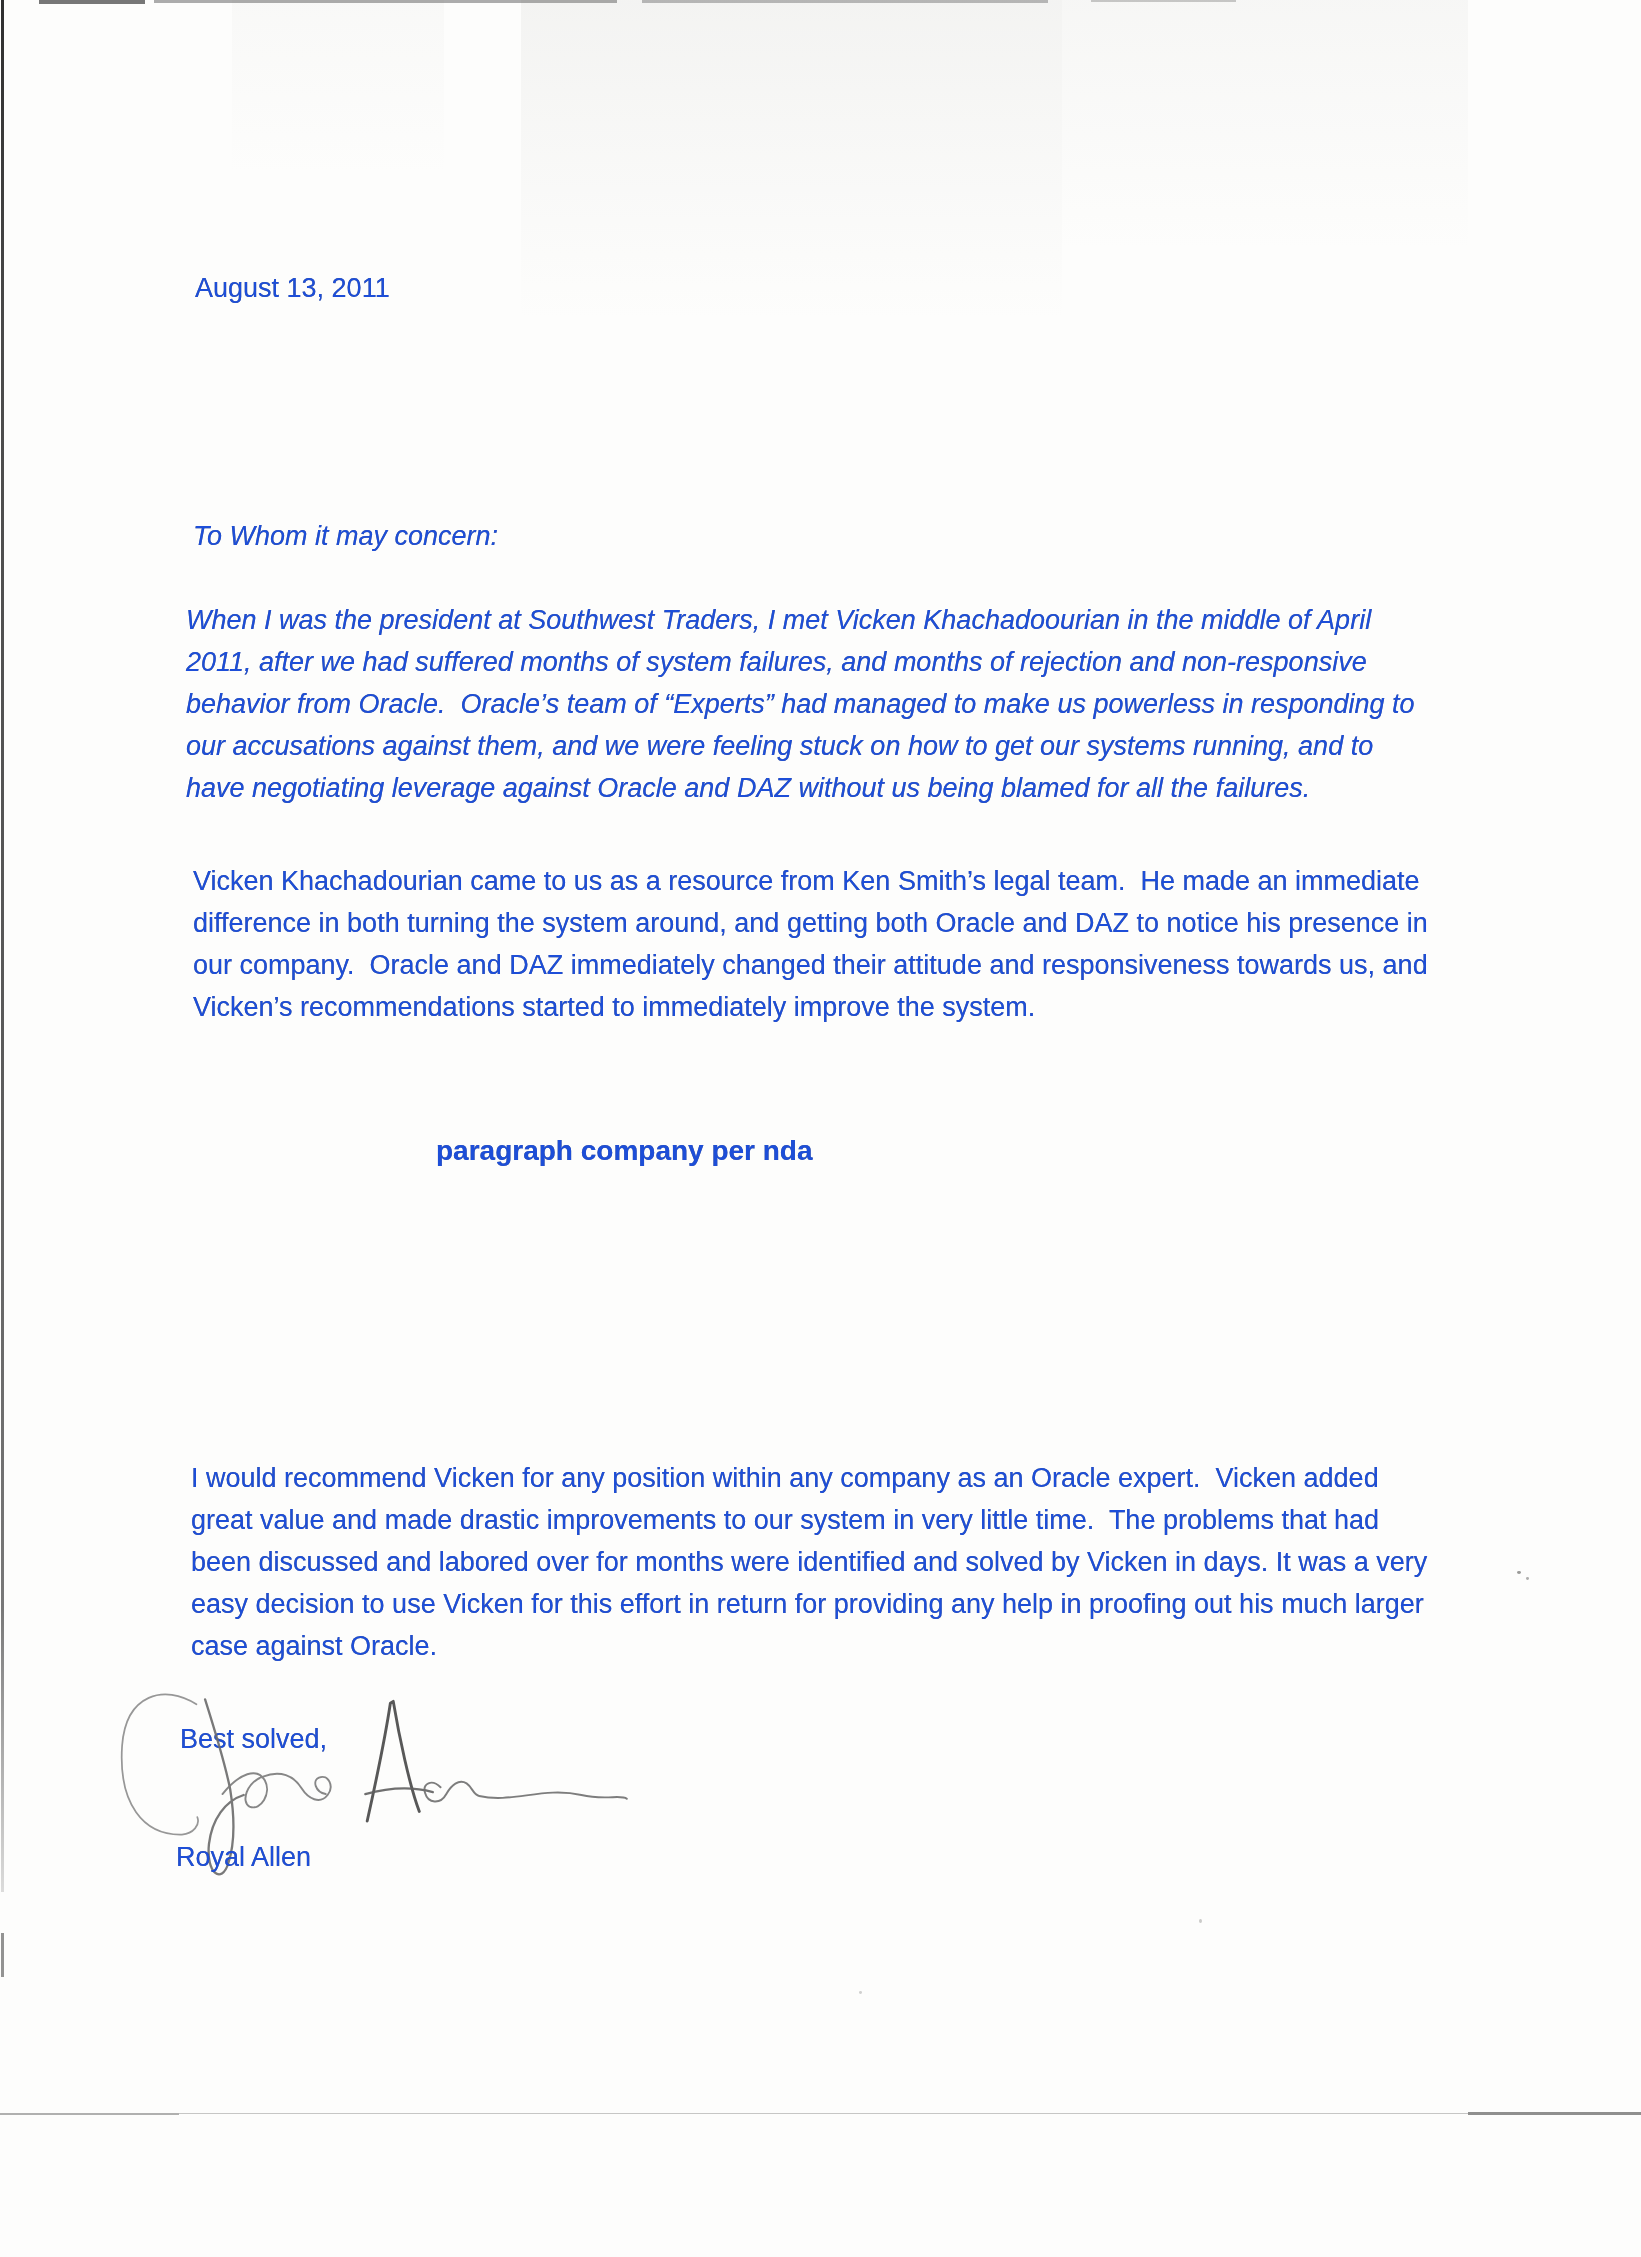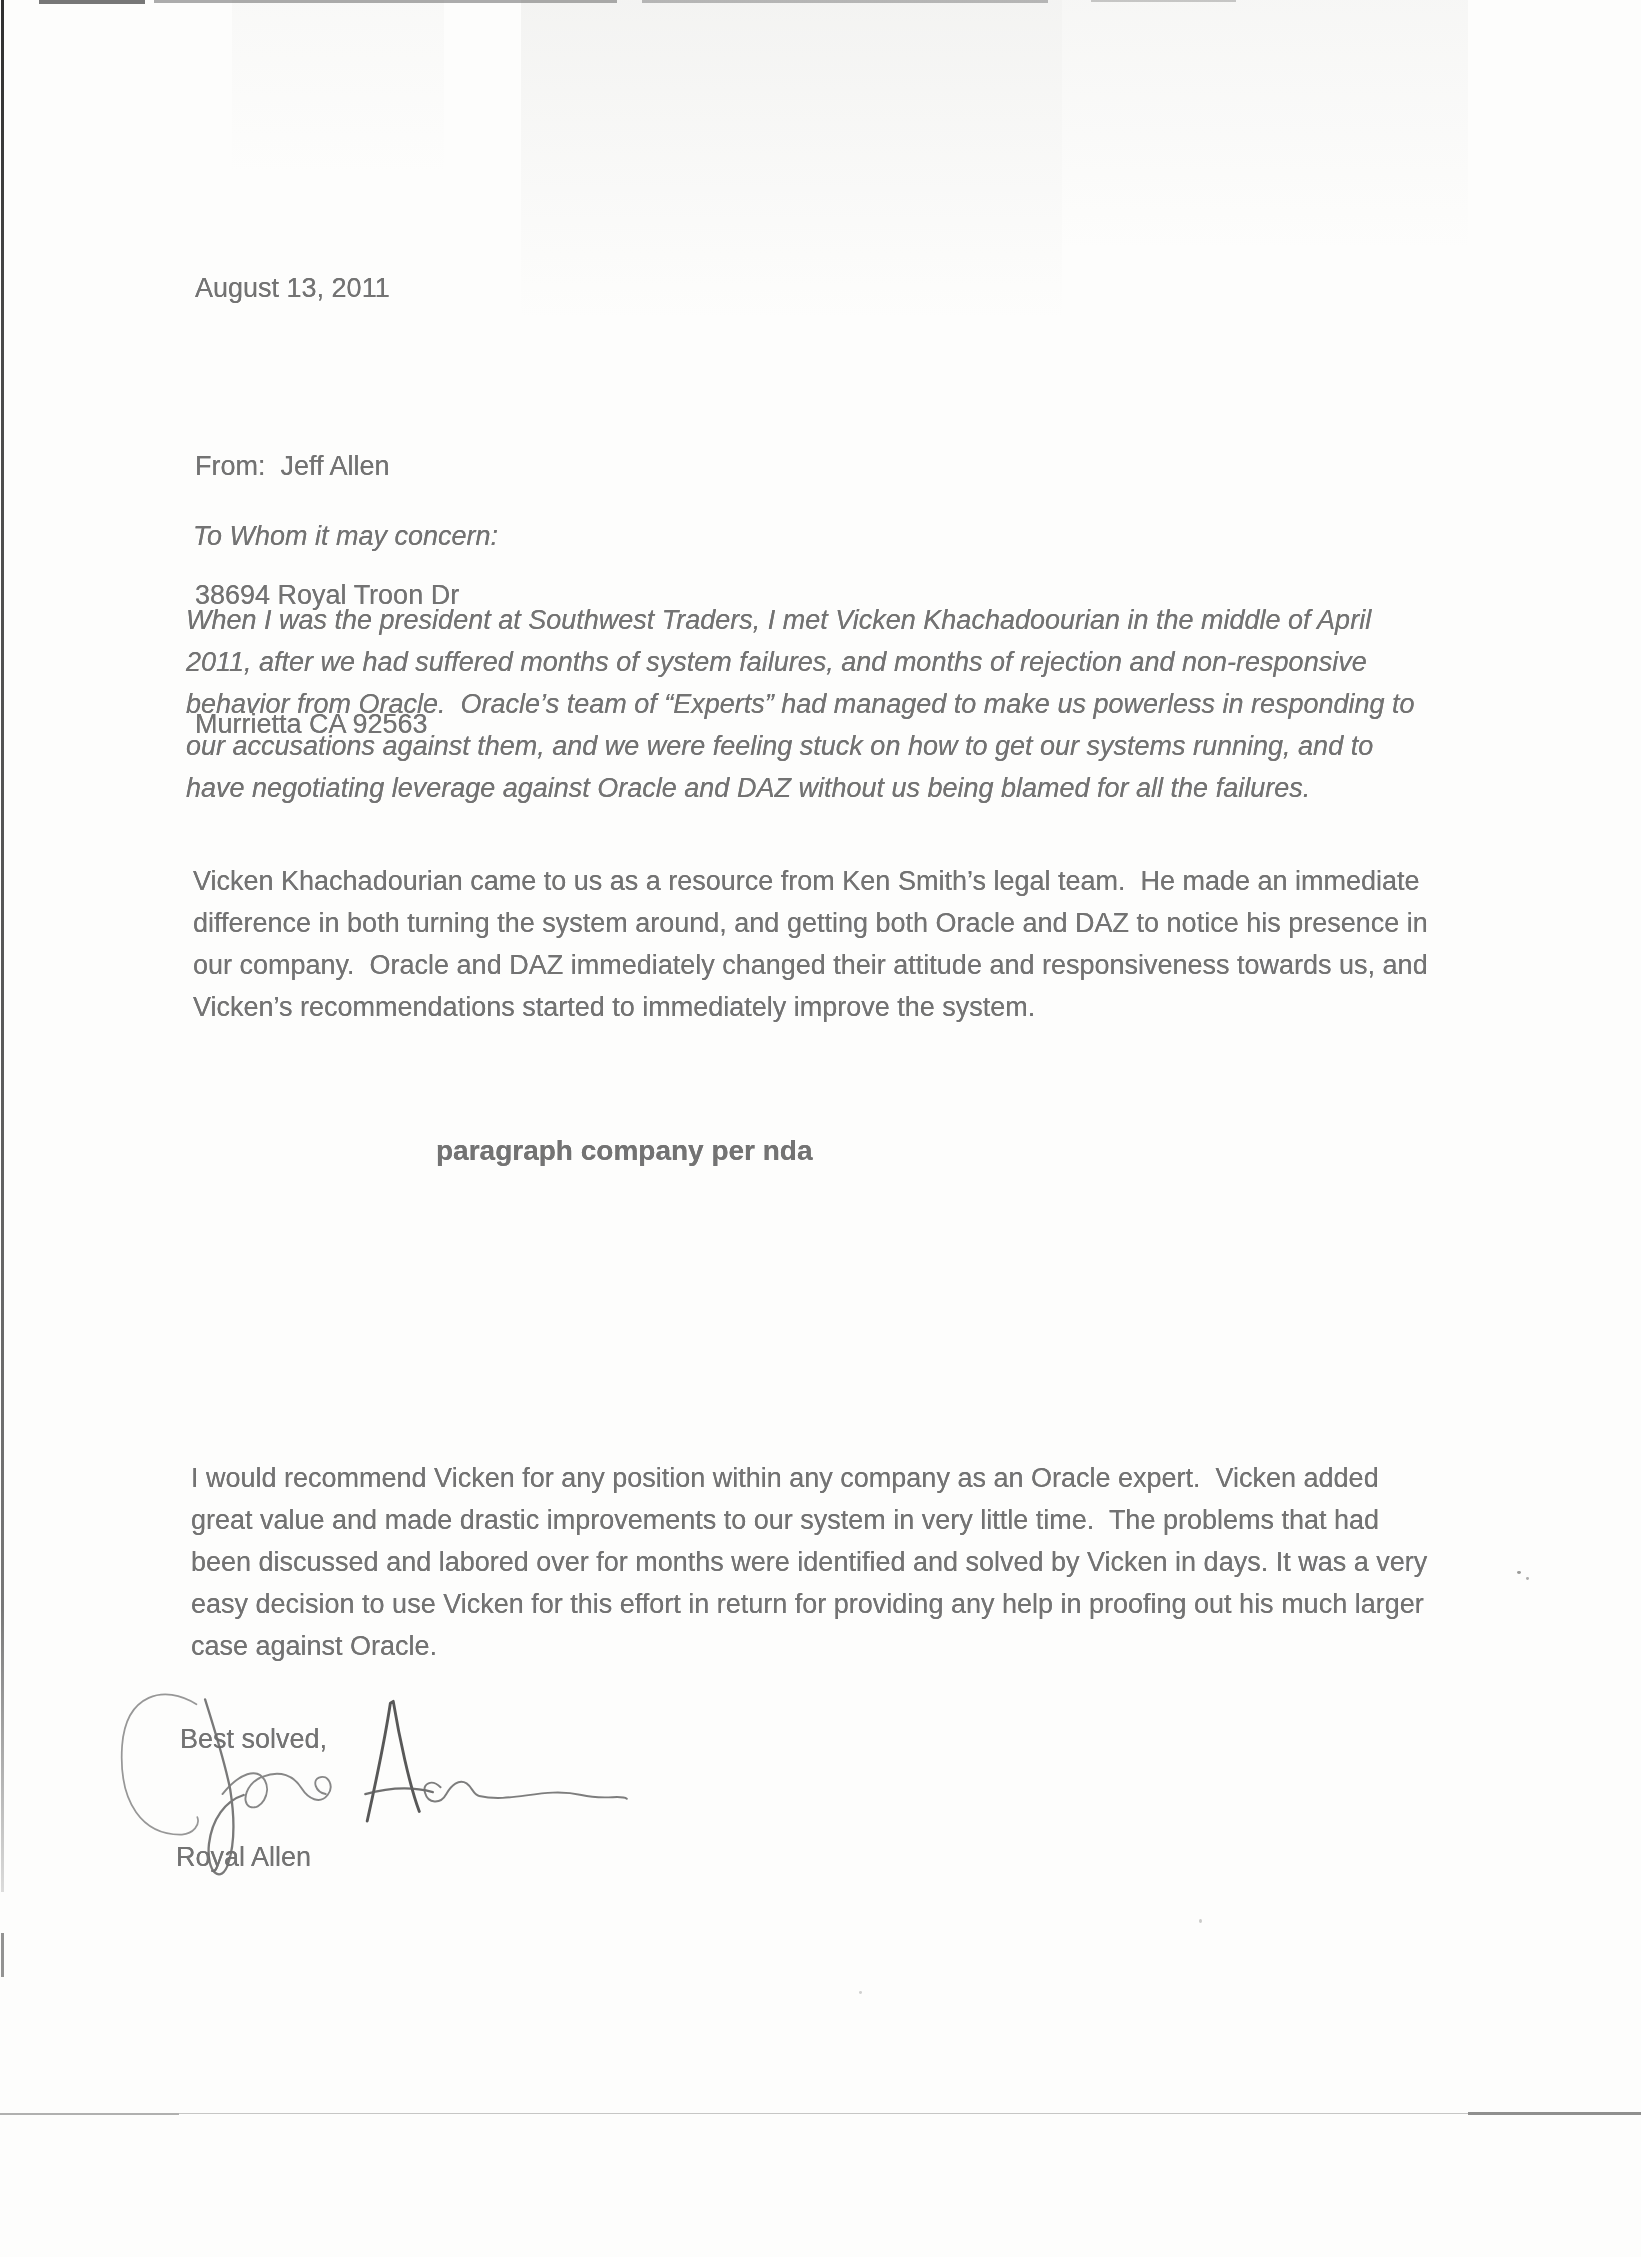--- a/index.html
+++ b/index.html
@@ -33,21 +33,21 @@
   .hscan-line{position:absolute;left:0;top:2113px;width:1641px;height:1px;background:#c6c6c5;}
   .hscan-line-left{position:absolute;left:0;top:2113px;width:179px;height:1.9px;background:#b0b0af;}
   .hscan-line-right{position:absolute;left:1468px;top:2112px;width:174px;height:2.9px;background:#8f8f8e;}
   .speck{position:absolute;border-radius:50%;background:#9a9a98;}
   .speck.k1{left:1517px;top:1571px;width:3.9px;height:2.9px;}
   .speck.k2{left:1526px;top:1577px;width:2.9px;height:2.9px;opacity:.8;}
   .speck.k3{left:1199px;top:1919px;width:2.9px;height:3.9px;opacity:.5;}
   .speck.k4{left:859px;top:1991px;width:2.9px;height:2.9px;opacity:.45;}
 
   
-  .txt{position:absolute;color:#737373;font-size:27px;white-space:pre;
+  .txt{position:absolute;color:#1d4ed8;font-size:27px;white-space:pre;
     text-shadow:0 0 0.5px rgba(30,30,30,0.6);}
   .line{white-space:pre;}
   .date-line{left:195px;top:273px;}
   .from-block{left:195px;top:359px;line-height:43px;}
   .salutation-line{left:193px;top:521px;font-style:italic;}
   .para{line-height:42px;}
   .p1{left:186px;top:599px;font-style:italic;}
   .p2{left:193px;top:860px;}
   .p3{left:191px;top:1425px;margin-top:32px;}
   .redaction-line{left:436px;top:1135px;font-weight:700;font-size:28px;}
@@ -68,25 +68,20 @@
 
   <div class="edge-left"></div>
   <div class="edge-left-low"></div>
   <div class="top-dash d1"></div>
   <div class="top-dash d2"></div>
   <div class="top-dash d3"></div>
   <div class="top-dash d4"></div>
 
   <div class="txt date-line">August 13, 2011</div>
 
-  <div class="txt from-block">
-    <div class="line">From:  Jeff Allen</div>
-    <div class="line">38694 Royal Troon Dr</div>
-    <div class="line">Murrietta CA 92563</div>
-  </div>
 
   <div class="txt salutation-line">To Whom it may concern:</div>
 
   <div class="txt para p1"><div class="line">When I was the president at Southwest Traders, I met Vicken Khachadoourian in the middle of April</div><div class="line">2011, after we had suffered months of system failures, and months of rejection and non-responsive</div><div class="line">behavior from Oracle.  Oracle’s team of “Experts” had managed to make us powerless in responding to</div><div class="line">our accusations against them, and we were feeling stuck on how to get our systems running, and to</div><div class="line">have negotiating leverage against Oracle and DAZ without us being blamed for all the failures.</div></div>
 
   <div class="txt para p2"><div class="line">Vicken Khachadourian came to us as a resource from Ken Smith’s legal team.  He made an immediate</div><div class="line">difference in both turning the system around, and getting both Oracle and DAZ to notice his presence in</div><div class="line">our company.  Oracle and DAZ immediately changed their attitude and responsiveness towards us, and</div><div class="line">Vicken’s recommendations started to immediately improve the system.</div></div>
 
   <div class="txt redaction-line">paragraph company per nda</div>
 
   <div class="txt para p3"><div class="line">I would recommend Vicken for any position within any company as an Oracle expert.  Vicken added</div><div class="line">great value and made drastic improvements to our system in very little time.  The problems that had</div><div class="line">been discussed and labored over for months were identified and solved by Vicken in days. It was a very</div><div class="line">easy decision to use Vicken for this effort in return for providing any help in proofing out his much larger</div><div class="line">case against Oracle.</div></div>

